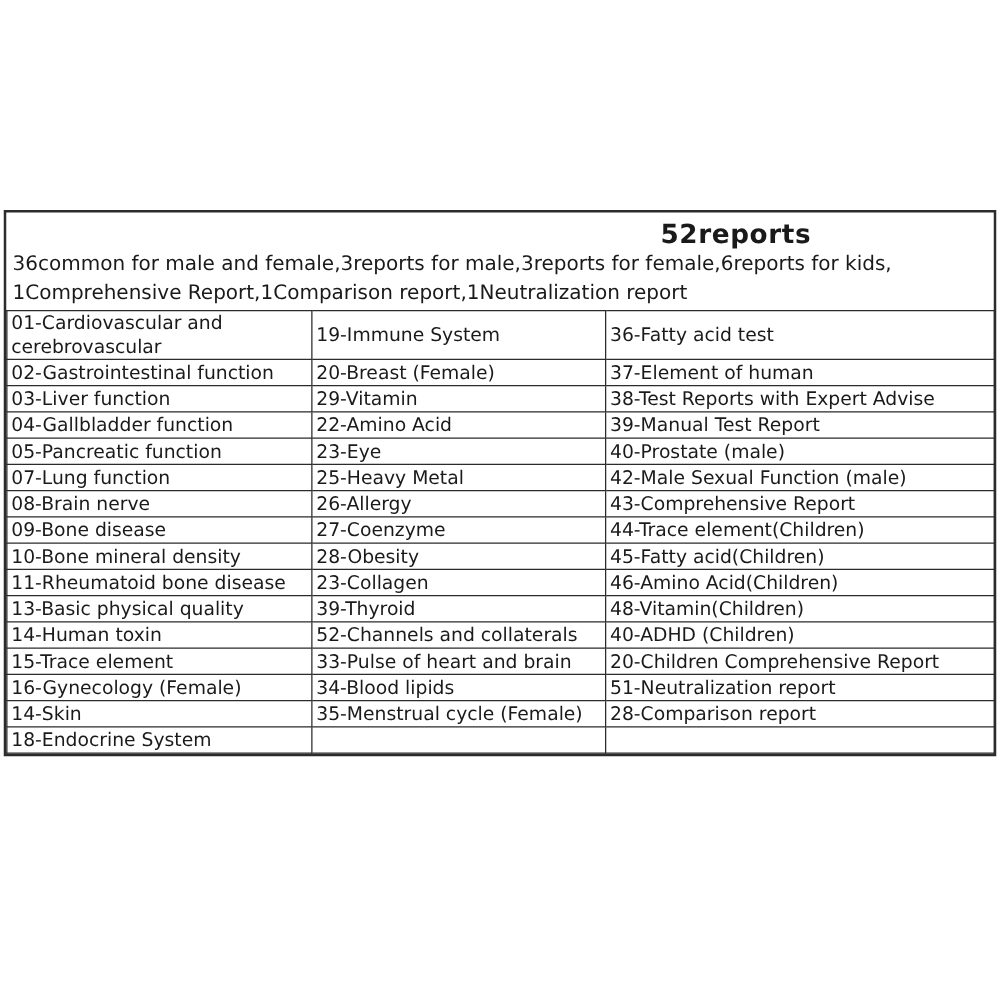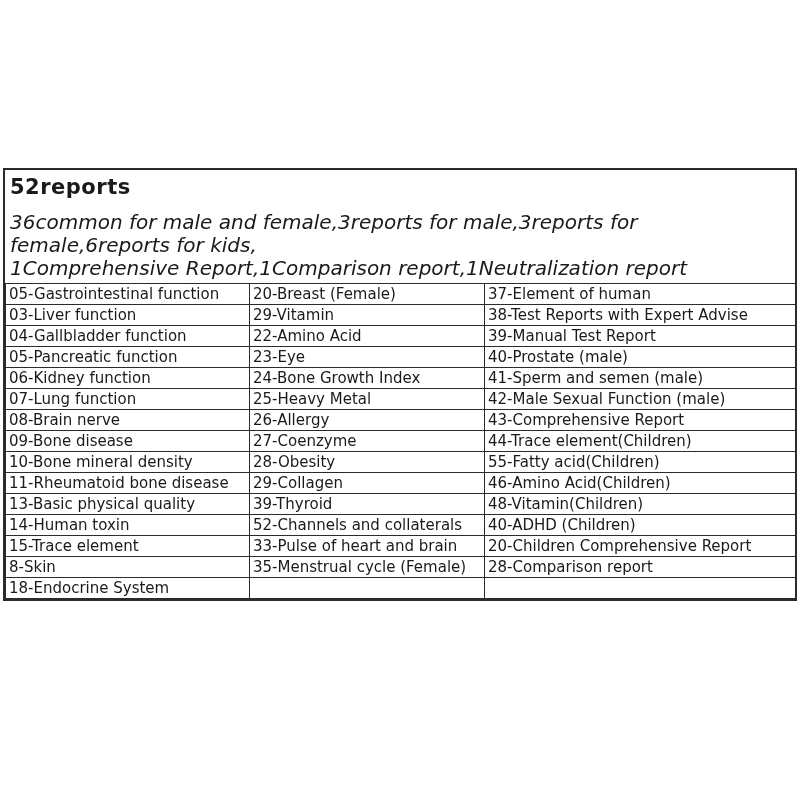--- a/index.html
+++ b/index.html
@@ -23,29 +23,28 @@
     width:790px;
     border:2px solid var(--border);
     background:var(--bg);
   }
   .header{
     padding:5px 4px 3px 5px;
   }
   .title{
     font-size:21px;
     font-weight:bold;
-    text-align:left;
+    text-align:right;
     padding-right:142px; 
     letter-spacing:0.5px;
   }
   .subtitle{
-    font-size:20px;
+    font-size:16px;
     line-height:23px;
-    margin-top:12px;
-    font-style:italic;
+    margin-top:0;
   }
   table.reports{
     width:100%;
     border-collapse:collapse;
     table-layout:fixed;
   }
   table.reports td{
     border:1px solid var(--border);
     font-size:15px;
     line-height:19px;
@@ -71,86 +70,91 @@
   </div>
 
   <table class="reports">
     <colgroup>
       <col class="c1">
         <col class="c2">
         <col class="c3">
     </colgroup>
     <tbody id="reports-tbody">
         <tr>
-          <td>05-Gastrointestinal function</td>
+          <td>01-Cardiovascular and cerebrovascular</td>
+          <td>19-Immune System</td>
+          <td>36-Fatty acid test</td>
+        </tr>
+        <tr>
+          <td>02-Gastrointestinal function</td>
           <td>20-Breast (Female)</td>
           <td>37-Element of human</td>
         </tr>
         <tr>
           <td>03-Liver function</td>
           <td>29-Vitamin</td>
           <td>38-Test Reports with Expert Advise</td>
         </tr>
         <tr>
           <td>04-Gallbladder function</td>
           <td>22-Amino Acid</td>
           <td>39-Manual Test Report</td>
         </tr>
         <tr>
           <td>05-Pancreatic function</td>
           <td>23-Eye</td>
           <td>40-Prostate (male)</td>
         </tr>
         <tr>
-          <td>06-Kidney function</td>
-          <td>24-Bone Growth Index</td>
-          <td>41-Sperm and semen (male)</td>
-        </tr>
-        <tr>
           <td>07-Lung function</td>
           <td>25-Heavy Metal</td>
           <td>42-Male Sexual Function (male)</td>
         </tr>
         <tr>
           <td>08-Brain nerve</td>
           <td>26-Allergy</td>
           <td>43-Comprehensive Report</td>
         </tr>
         <tr>
           <td>09-Bone disease</td>
           <td>27-Coenzyme</td>
           <td>44-Trace element(Children)</td>
         </tr>
         <tr>
           <td>10-Bone mineral density</td>
           <td>28-Obesity</td>
-          <td>55-Fatty acid(Children)</td>
+          <td>45-Fatty acid(Children)</td>
         </tr>
         <tr>
           <td>11-Rheumatoid bone disease</td>
-          <td>29-Collagen</td>
+          <td>23-Collagen</td>
           <td>46-Amino Acid(Children)</td>
         </tr>
         <tr>
           <td>13-Basic physical quality</td>
           <td>39-Thyroid</td>
           <td>48-Vitamin(Children)</td>
         </tr>
         <tr>
           <td>14-Human toxin</td>
           <td>52-Channels and collaterals</td>
           <td>40-ADHD (Children)</td>
         </tr>
         <tr>
           <td>15-Trace element</td>
           <td>33-Pulse of heart and brain</td>
           <td>20-Children Comprehensive Report</td>
         </tr>
         <tr>
-          <td>8-Skin</td>
+          <td>16-Gynecology (Female)</td>
+          <td>34-Blood lipids</td>
+          <td>51-Neutralization report</td>
+        </tr>
+        <tr>
+          <td>14-Skin</td>
           <td>35-Menstrual cycle (Female)</td>
           <td>28-Comparison report</td>
         </tr>
         <tr>
           <td>18-Endocrine System</td>
           <td></td>
           <td></td>
         </tr>
       </tbody>
   </table>

